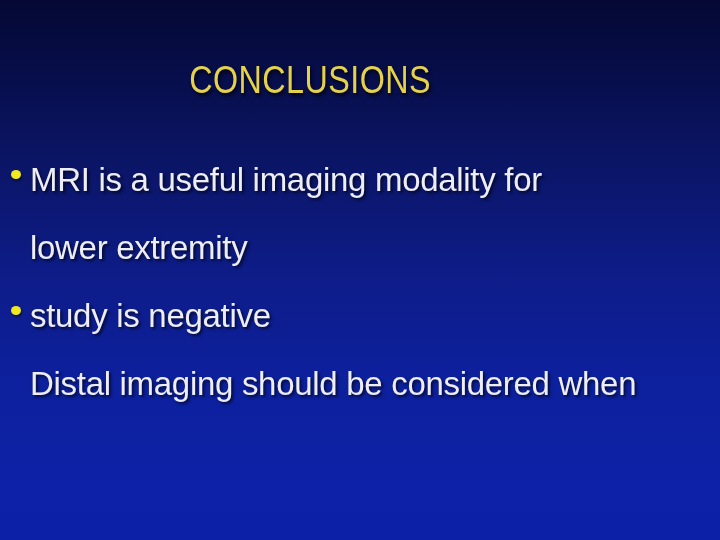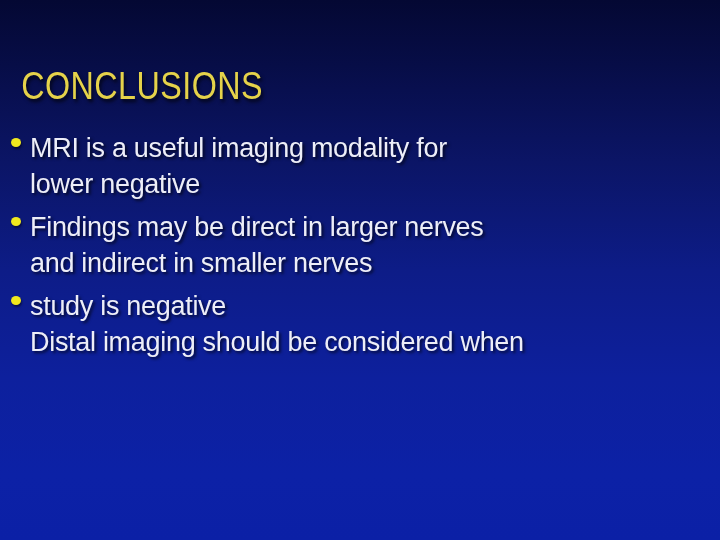--- a/index.html
+++ b/index.html
@@ -13,24 +13,24 @@
       var(--background-top, #040833) 0%,
       #070D47 12%,
       #0B1566 30%,
       #0D1C87 50%,
       #0D209D 70%,
       #0C21A6 88%,
       var(--background-bottom, #0B20A6) 100%);
   }
   .title-wrap {
     position: absolute;
-    top: 64px;
+    top: 58px;
     left: 0;
     width: 620px;
-    text-align: left;
+    text-align: center;
   }
   .title {
     display: inline-block;
     font-size: 38px;
     line-height: 44px;
     font-weight: 400;
     letter-spacing: 0.5px;
     color: var(--title, #E5D24A);
     transform: scaleX(0.85);
     transform-origin: 50% 50%;
@@ -52,51 +52,47 @@
     position: absolute;
     left: 0;
     top: 8px;
     width: 10px;
     height: 9px;
     border-radius: 50%;
     background: var(--bullet-marker, #F0E81E);
     box-shadow: 1px 2px 2px rgba(0, 0, 0, 0.45);
   }
   .bullet-line {
-    font-size: 27px;
+    font-size: 33px;
     line-height: 36px;
     letter-spacing: -0.3px;
     color: var(--body-text, #EDEEF8);
     text-shadow: 2px 2px 3px rgba(0, 0, 0, 0.65);
     white-space: nowrap;
+    margin-top: 32px;
   }
   .indent-first .bullet-line:nth-child(1) { text-indent: 7px; }
 </style>
 </head>
 <body>
 
 <div class="slide">
 
   <div class="title-wrap">
     <span class="title">CONCLUSIONS</span>
   </div>
 
   <div class="bullet-list">
 
     <div class="bullet-item">
       <span class="bullet-dot"></span>
       <div class="bullet-line">MRI is a useful imaging modality for</div>
-      <div class="bullet-line">lower negative</div>
+      <div class="bullet-line">lower extremity</div>
     </div>
 
-    <div class="bullet-item">
-      <span class="bullet-dot"></span>
-      <div class="bullet-line">Findings may be direct in larger nerves</div>
-      <div class="bullet-line">and indirect in smaller nerves</div>
-    </div>
 
     <div class="bullet-item">
       <span class="bullet-dot"></span>
       <div class="bullet-line">study is negative</div>
       <div class="bullet-line">Distal imaging should be considered when</div>
     </div>
 
 
   </div>
 </div>

